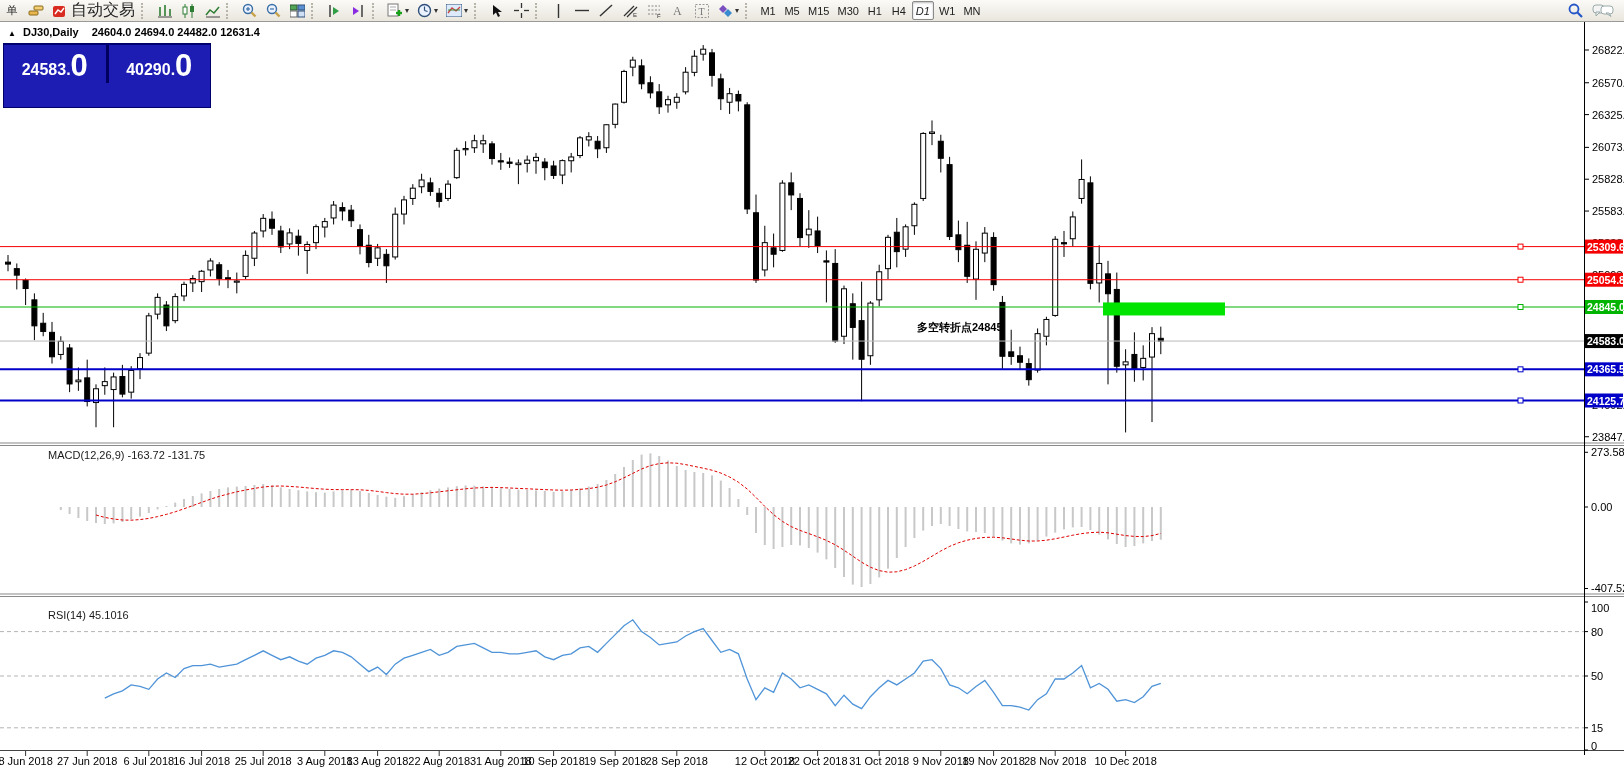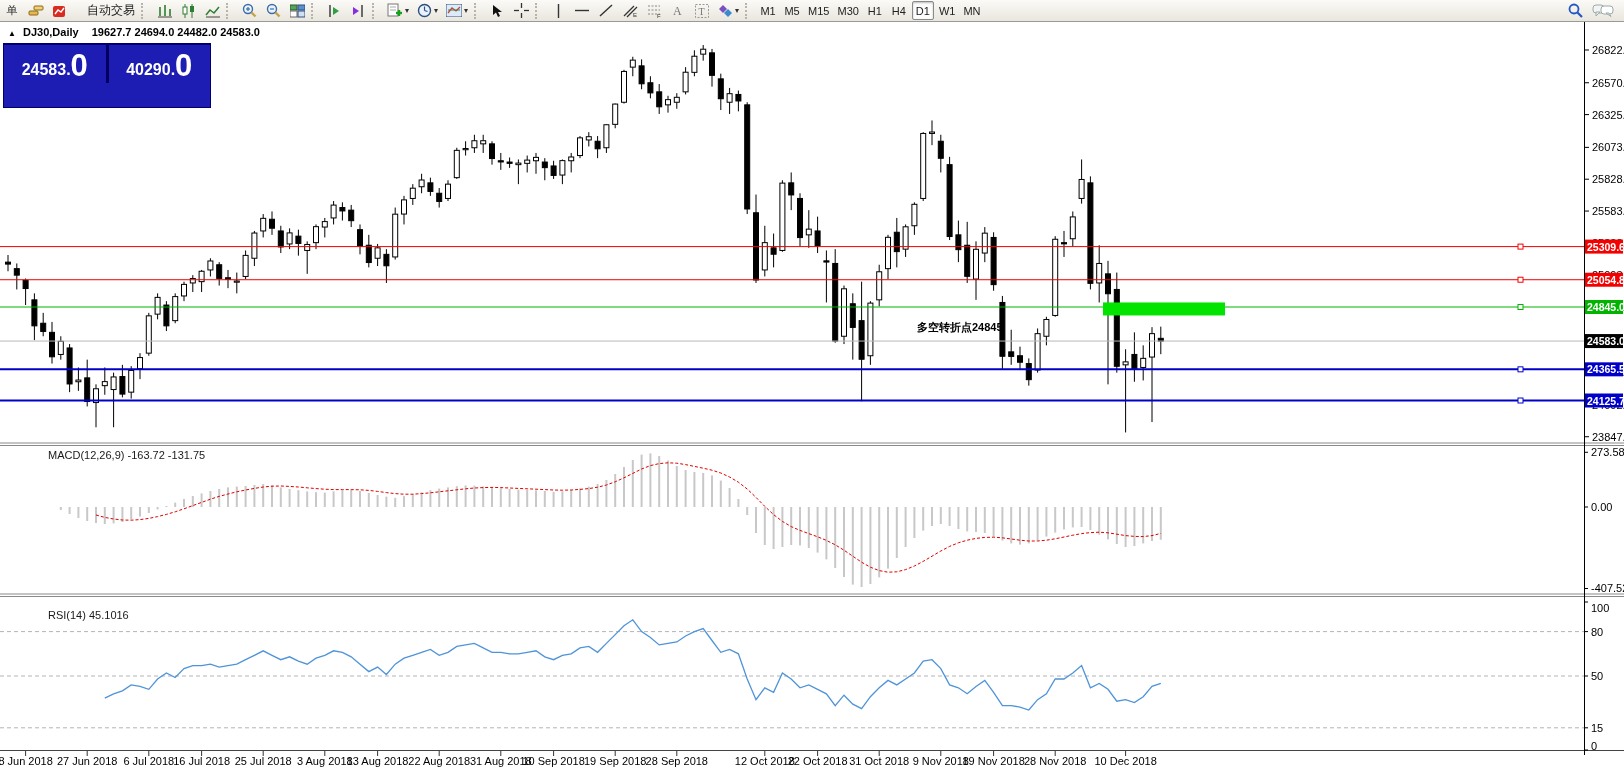--- a/index.html
+++ b/index.html
@@ -5,23 +5,23 @@
   html,body{margin:0;padding:0;background:#fff;font-family:"Liberation Sans",sans-serif;}
   #screen{position:relative;width:1624px;height:769px;overflow:hidden;background:#fff;}
 
   
   #toolbar{position:absolute;left:0;top:0;width:1624px;height:21px;
     background:linear-gradient(#fbfaf7,#e9e6dd);border-bottom:1px solid #9a9a9a;
     display:flex;align-items:center;z-index:5;}
   .tbtn{height:19px;min-width:22px;display:flex;align-items:center;justify-content:center;
     margin:0 1px;border:1px solid transparent;border-radius:2px;font-size:11px;color:#222;
     background:transparent;padding:0 2px;box-sizing:border-box;white-space:nowrap;}
-  .tbtn.active{background:#fdfdfd;border:1px solid #8a8a8a;box-shadow:inset 0 1px 2px rgba(0,0,0,.25);}
+  .tbtn.active{background:#fdfdfd;border:1px solid #8a8a8a;box-shadow:inset 0 1px 2px rgba(0,0,0,.25);font-style:italic;}
   .tbtn svg{display:block;}
-  .tbtn .lbl{margin-left:19px;font-size:12px;}
+  .tbtn .lbl{margin-left:3px;font-size:16px;}
   .dd{font-size:8px;color:#333;margin-left:2px;}
   .grip{width:7px;height:16px;margin:0 2px;border-left:2px dotted #b8b4aa;}
   #tb-right{position:absolute;right:6px;top:1px;display:flex;}
 
   
   #chart-title{position:absolute;left:8px;top:26px;z-index:4;font-size:11px;font-weight:bold;color:#000;}
   #chart-title .tri{font-size:8px;margin-right:4px;}
   #chart-title .ohlc{margin-left:10px;font-weight:bold;}
 
   #trade-panel{position:absolute;left:3px;top:43px;width:208px;height:65px;z-index:4;
@@ -840,21 +840,21 @@
         <line x1="1055.2" y1="751" x2="1055.2" y2="756" stroke="#333"></line>
         <text x="1055.2" y="765" text-anchor="middle">28 Nov 2018</text>
         <line x1="1125.6000000000001" y1="751" x2="1125.6000000000001" y2="756" stroke="#333"></line>
         <text x="1125.6000000000001" y="765" text-anchor="middle">10 Dec 2018</text>
       </g>
     </svg>
 
   <div id="chart-title">
     <span class="tri">▲</span>
     <span>DJ30,Daily</span>
-    <span class="ohlc">19627.7 24694.0 24482.0 24583.0</span>
+    <span class="ohlc">24604.0 24694.0 24482.0 12631.4</span>
   </div>
 
   <div id="trade-panel">
     <div class="ocrow2">
       <div class="ocprice">
         <span class="pi">24583.</span>
           <span class="pf">0</span>
       </div>
       <div class="ocdiv"></div>
       <div class="ocprice">

